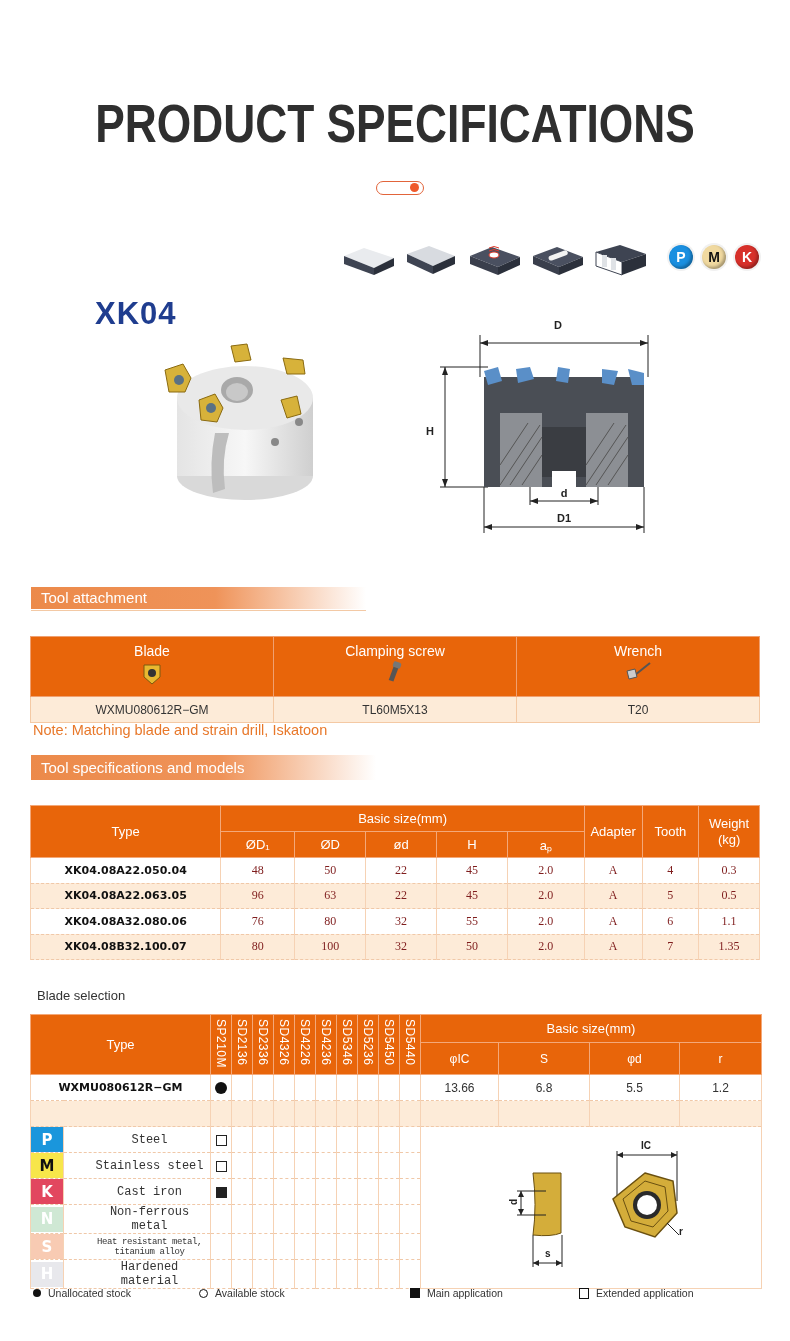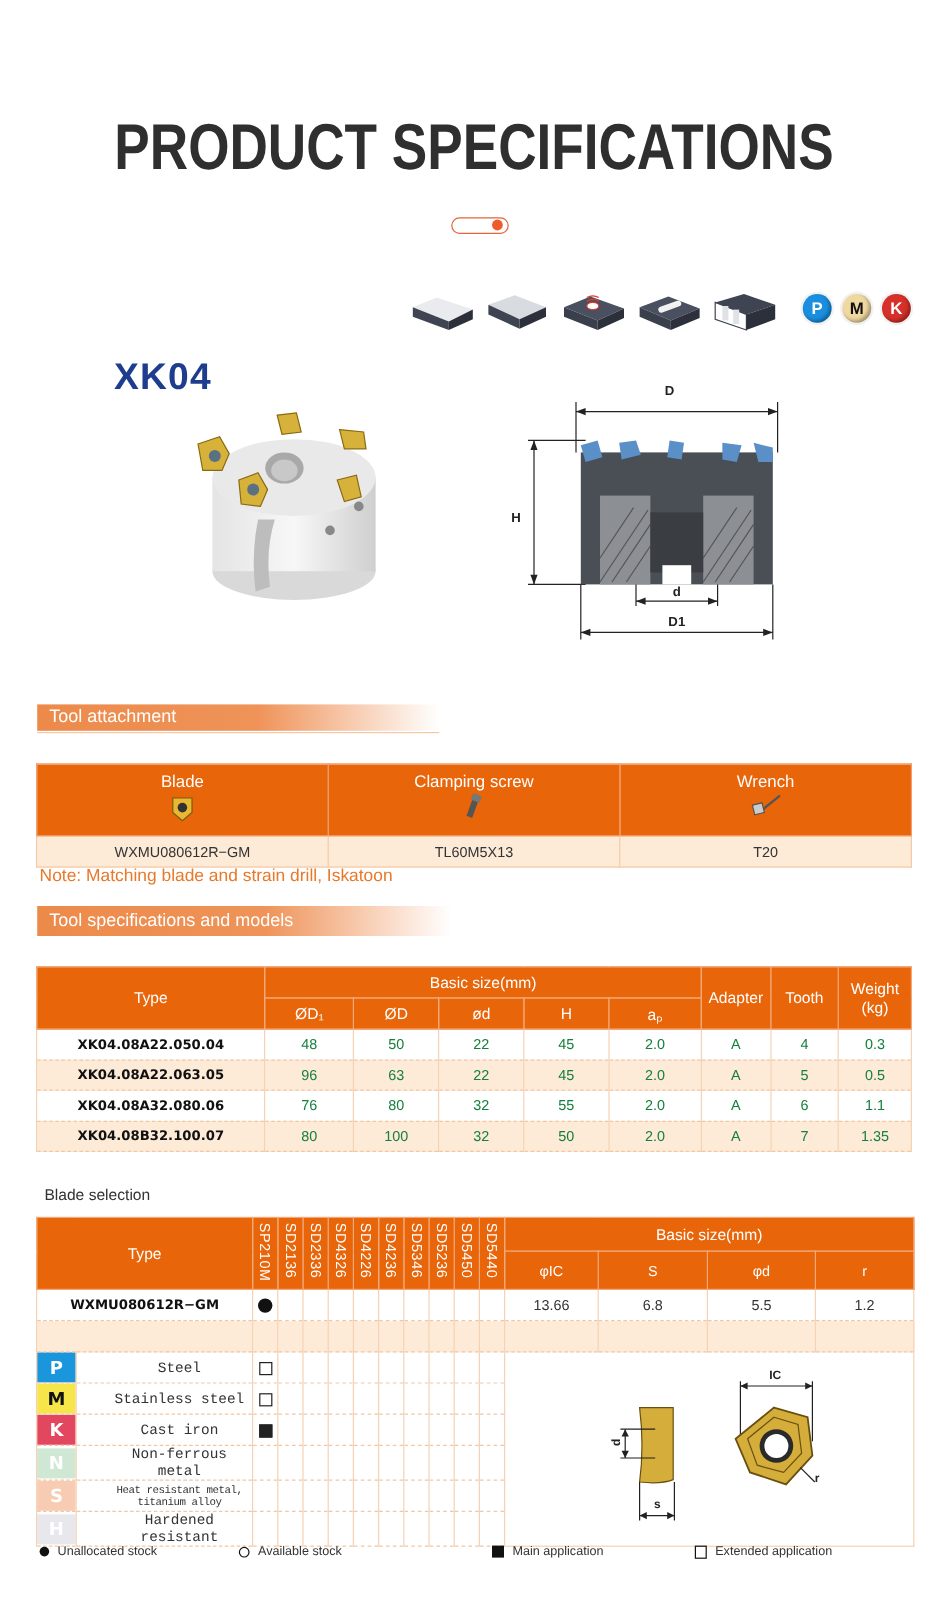--- a/index.html
+++ b/index.html
@@ -14,21 +14,21 @@
   .section-bar { height: 22px; color: #fff; font-size: 15px; padding-left: 10px; line-height: 22px; background: linear-gradient(90deg, #ec8a4a 0%, #ef9359 55%, rgba(255,255,255,0) 100%); }
   table { border-collapse: collapse; }
   .t1 { left: 30px; top: 620px; width: 730px; margin-top: 16px; }
   .t1 td { border: 1px solid #f4c9a4; text-align: center; }
   .t1 .hdr td { background: #e8650a; color: #fff; font-size: 14px; height: 60px; vertical-align: top; padding-top: 6px; border-color: #f0a070; }
   .t1 .val td { background: #fdebd8; font-size: 12px; height: 26px; color: #333; }
   .note { left: 33px; top: 722px; font-size: 14.5px; color: #e8782a; }
   .t2 { left: 30px; top: 805px; width: 730px; }
   .t2 td { text-align: center; font-size: 12px; }
   .t2 .h td { background: #e8650a; color: #fff; font-size: 13px; border: 1px solid #f4a878; }
-  .t2 .r td { height: 25.5px; border-left: 1px solid #f6d2b4; border-right: 1px solid #f6d2b4; border-bottom: 1px dashed #f0c8a8; color: #15803d; }
+  .t2 .r td { height: 25.5px; border-left: 1px solid #f6d2b4; border-right: 1px solid #f6d2b4; border-bottom: 1px dashed #f0c8a8; color: #7f1d1d; font-family: Liberation Serif, serif; }
   .t2 .r.alt td { background: #fdebd8; }
   .t2 .r td.type { font-weight: 700; font-family: "DejaVu Sans", sans-serif; font-size: 11px; color: #111; }
   .blade-lbl { left: 37px; top: 988px; font-size: 13px; color: #333; }
   .t3 { left: 30px; top: 1014px; width: 732px; }
   .t3 td { text-align: center; font-size: 12px; }
   .t3 .h td { background: #e8650a; color: #fff; border: 1px solid #f4a878; }
   .vert { writing-mode: vertical-rl; font-size: 12px; color: #fff; padding-top: 4px; letter-spacing: 0.5px; }
   .t3 .r td { border-left: 1px solid #f6d2b4; border-right: 1px solid #f6d2b4; border-bottom: 1px dashed #f0c8a8; color: #333; }
   .mat-badge { width: 32px; height: 25px; display: flex; align-items: center; justify-content: center; color: #fff; font-weight: 700; font-size: 15px; font-family: "DejaVu Sans", sans-serif; }
   .mat-label { font-size: 11px; color: #333; text-align: left; padding-left: 25px; font-family: Liberation Mono, monospace; }
@@ -423,21 +423,21 @@
         <td></td>
         <td></td>
         <td></td>
         <td></td>
         <td></td>
   </tr>
   <tr class="r">
     <td style="padding:0;">
           <div class="mat-badge" style="background:#e8e8ec;">H</div>
         </td>
-    <td class="mat-label">Hardened resistant</td>
+    <td class="mat-label">Hardened material</td>
     <td></td>
         <td></td>
         <td></td>
         <td></td>
         <td></td>
         <td></td>
         <td></td>
         <td></td>
         <td></td>
         <td></td>

